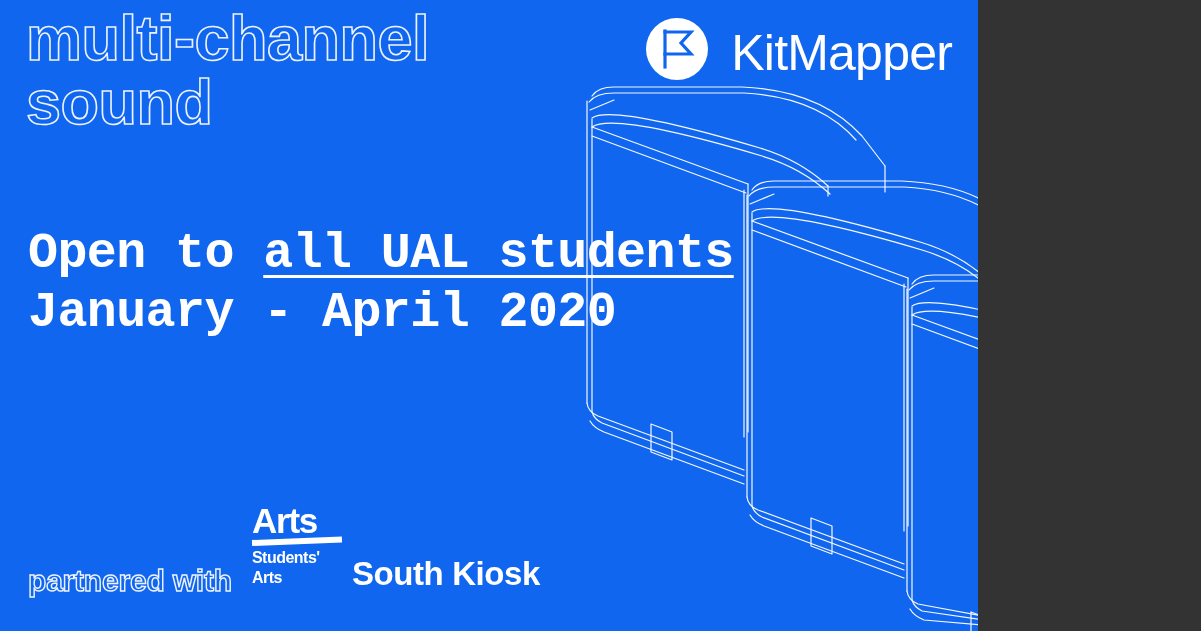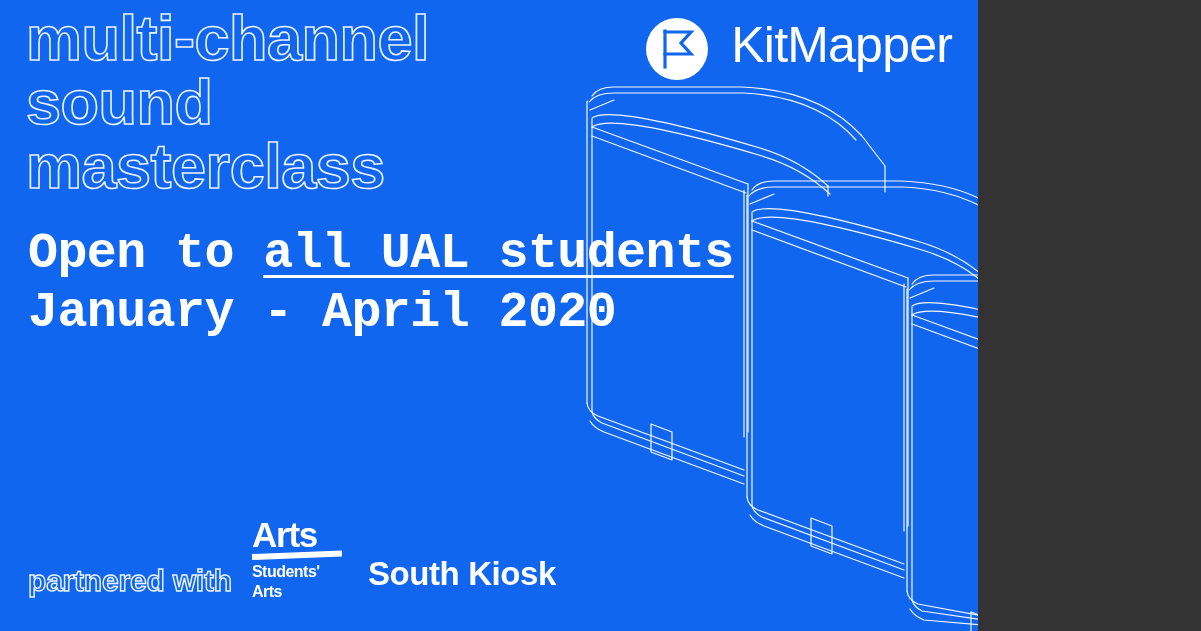--- a/index.html
+++ b/index.html
@@ -73,21 +73,21 @@
     text-decoration-thickness: 3px;
     text-underline-offset: 8px;
   }
 
   
   .kitmapper {
     position: absolute;
     right: 26px;
     top: 18px;
     display: flex;
-    align-items: flex-start;
+    align-items: flex-end;
     gap: 23px;
     z-index: 4;
   }
   .kitmapper-mark {
     width: 62px;
     height: 62px;
     flex: 0 0 auto;
     display: block;
   }
   .kitmapper-word {
@@ -120,21 +120,21 @@
     -webkit-text-stroke: 1.4px rgba(255,255,255,0.92);
     text-stroke: 1.4px rgba(255,255,255,0.92);
     white-space: nowrap;
     margin-bottom: 6px;
     text-align: right;
   }
 
   
   .artssu {
     margin-left: 20px;
-    margin-bottom: 2px;
+    margin-bottom: 16px;
     width: 92px;
     display: flex;
     flex-direction: column;
     align-items: flex-start;
   }
   .artssu-arts {
     color: #ffffff;
     font-family: "Liberation Sans", sans-serif;
     font-weight: 700;
     font-size: 35px;
@@ -156,21 +156,21 @@
     font-family: "Liberation Sans", sans-serif;
     font-weight: 700;
     font-size: 16px;
     line-height: 19px;
     letter-spacing: -0.5px;
     white-space: nowrap;
   }
   .artssu-union { margin-top: 1px; }
 
   .southkiosk {
-    margin-left: 24px;
+    margin-left: 8px;
     margin-bottom: 12px;
     color: #ffffff;
     font-family: "Liberation Sans", sans-serif;
     font-weight: 700;
     font-size: 33px;
     line-height: 34px;
     letter-spacing: -0.4px;
     white-space: nowrap;
   }
 </style>
@@ -265,21 +265,20 @@
         <path d="M971 612 L971 631"></path>
         <path d="M992 620 L992 631"></path>
         <path d="M971 612 L992 620"></path>
       </g>
     </svg>
   </div>
 
   <div class="headline">
     <span class="headline-line">multi-channel</span>
     <span class="headline-line">sound</span>
-    <span class="headline-line">masterclass</span>
   </div>
 
   <div class="subhead">
     <span class="subhead-line"><span>Open to </span><span class="subhead-underline">all UAL students</span></span>
     <span class="subhead-line">January - April 2020</span>
   </div>
 
   <div class="kitmapper">
     <svg class="kitmapper-mark" viewBox="0 0 62 62">
       <circle cx="31" cy="31" r="31" fill="#ffffff"></circle>

